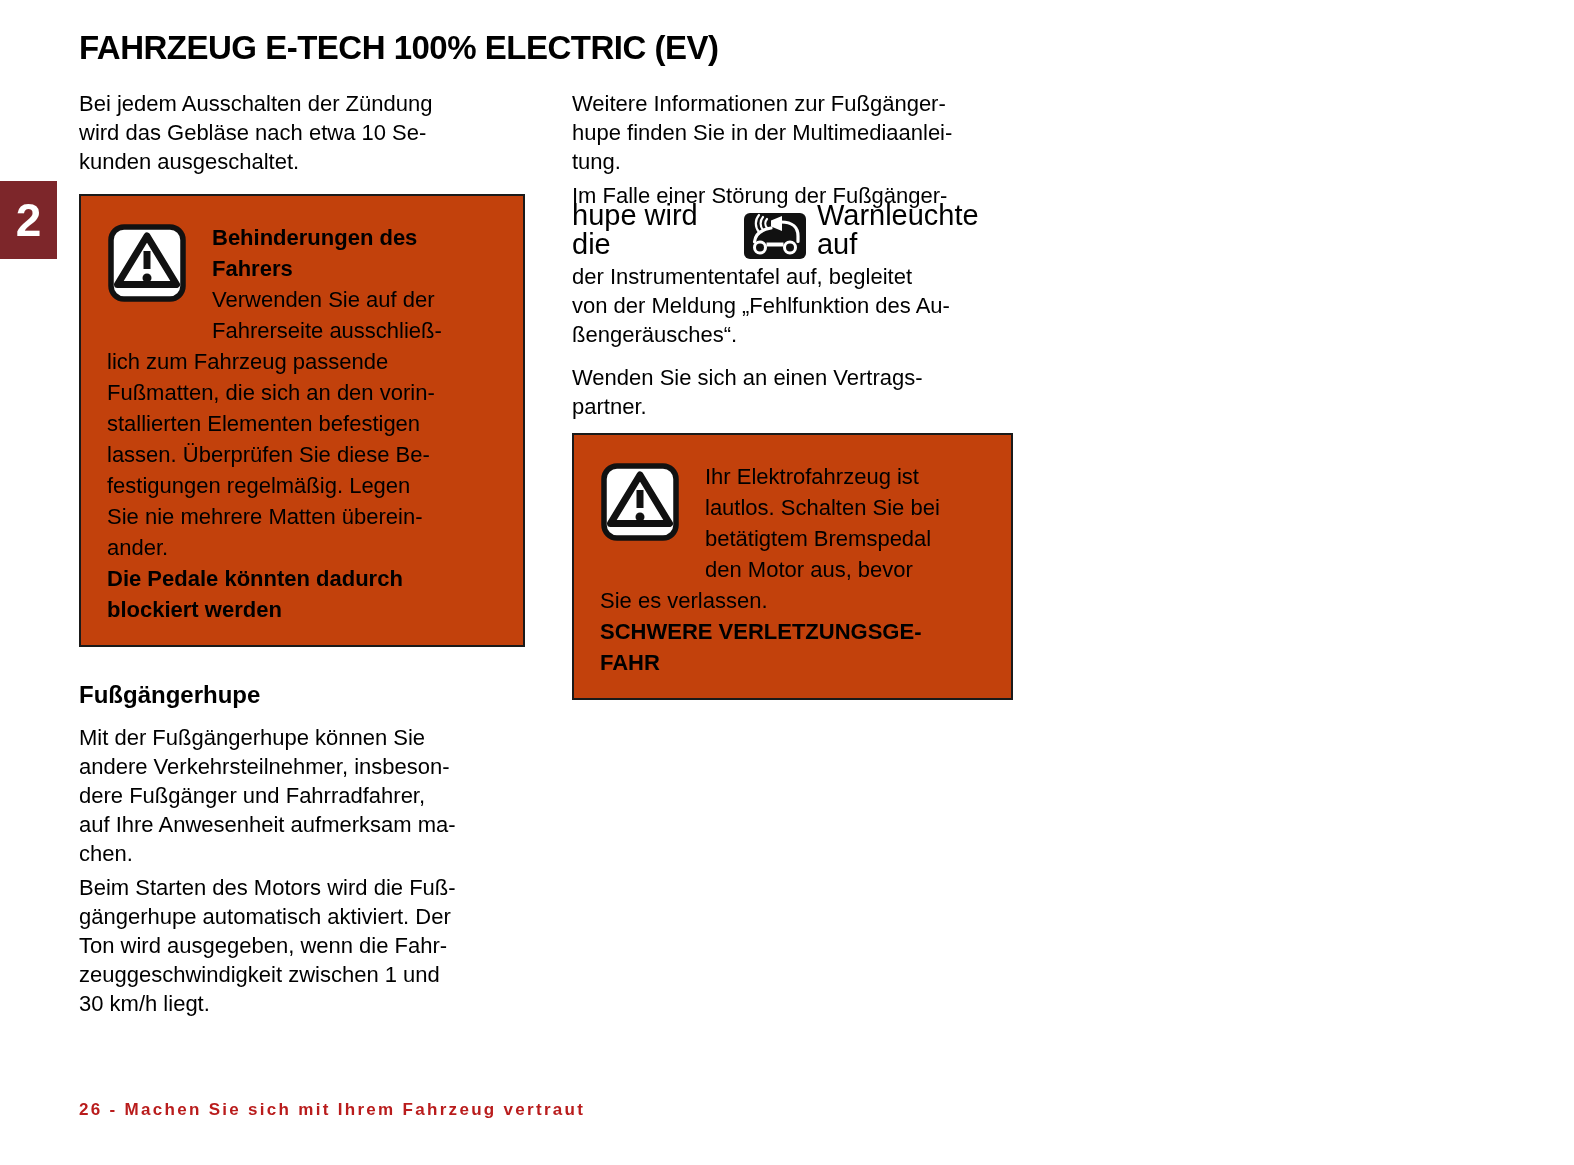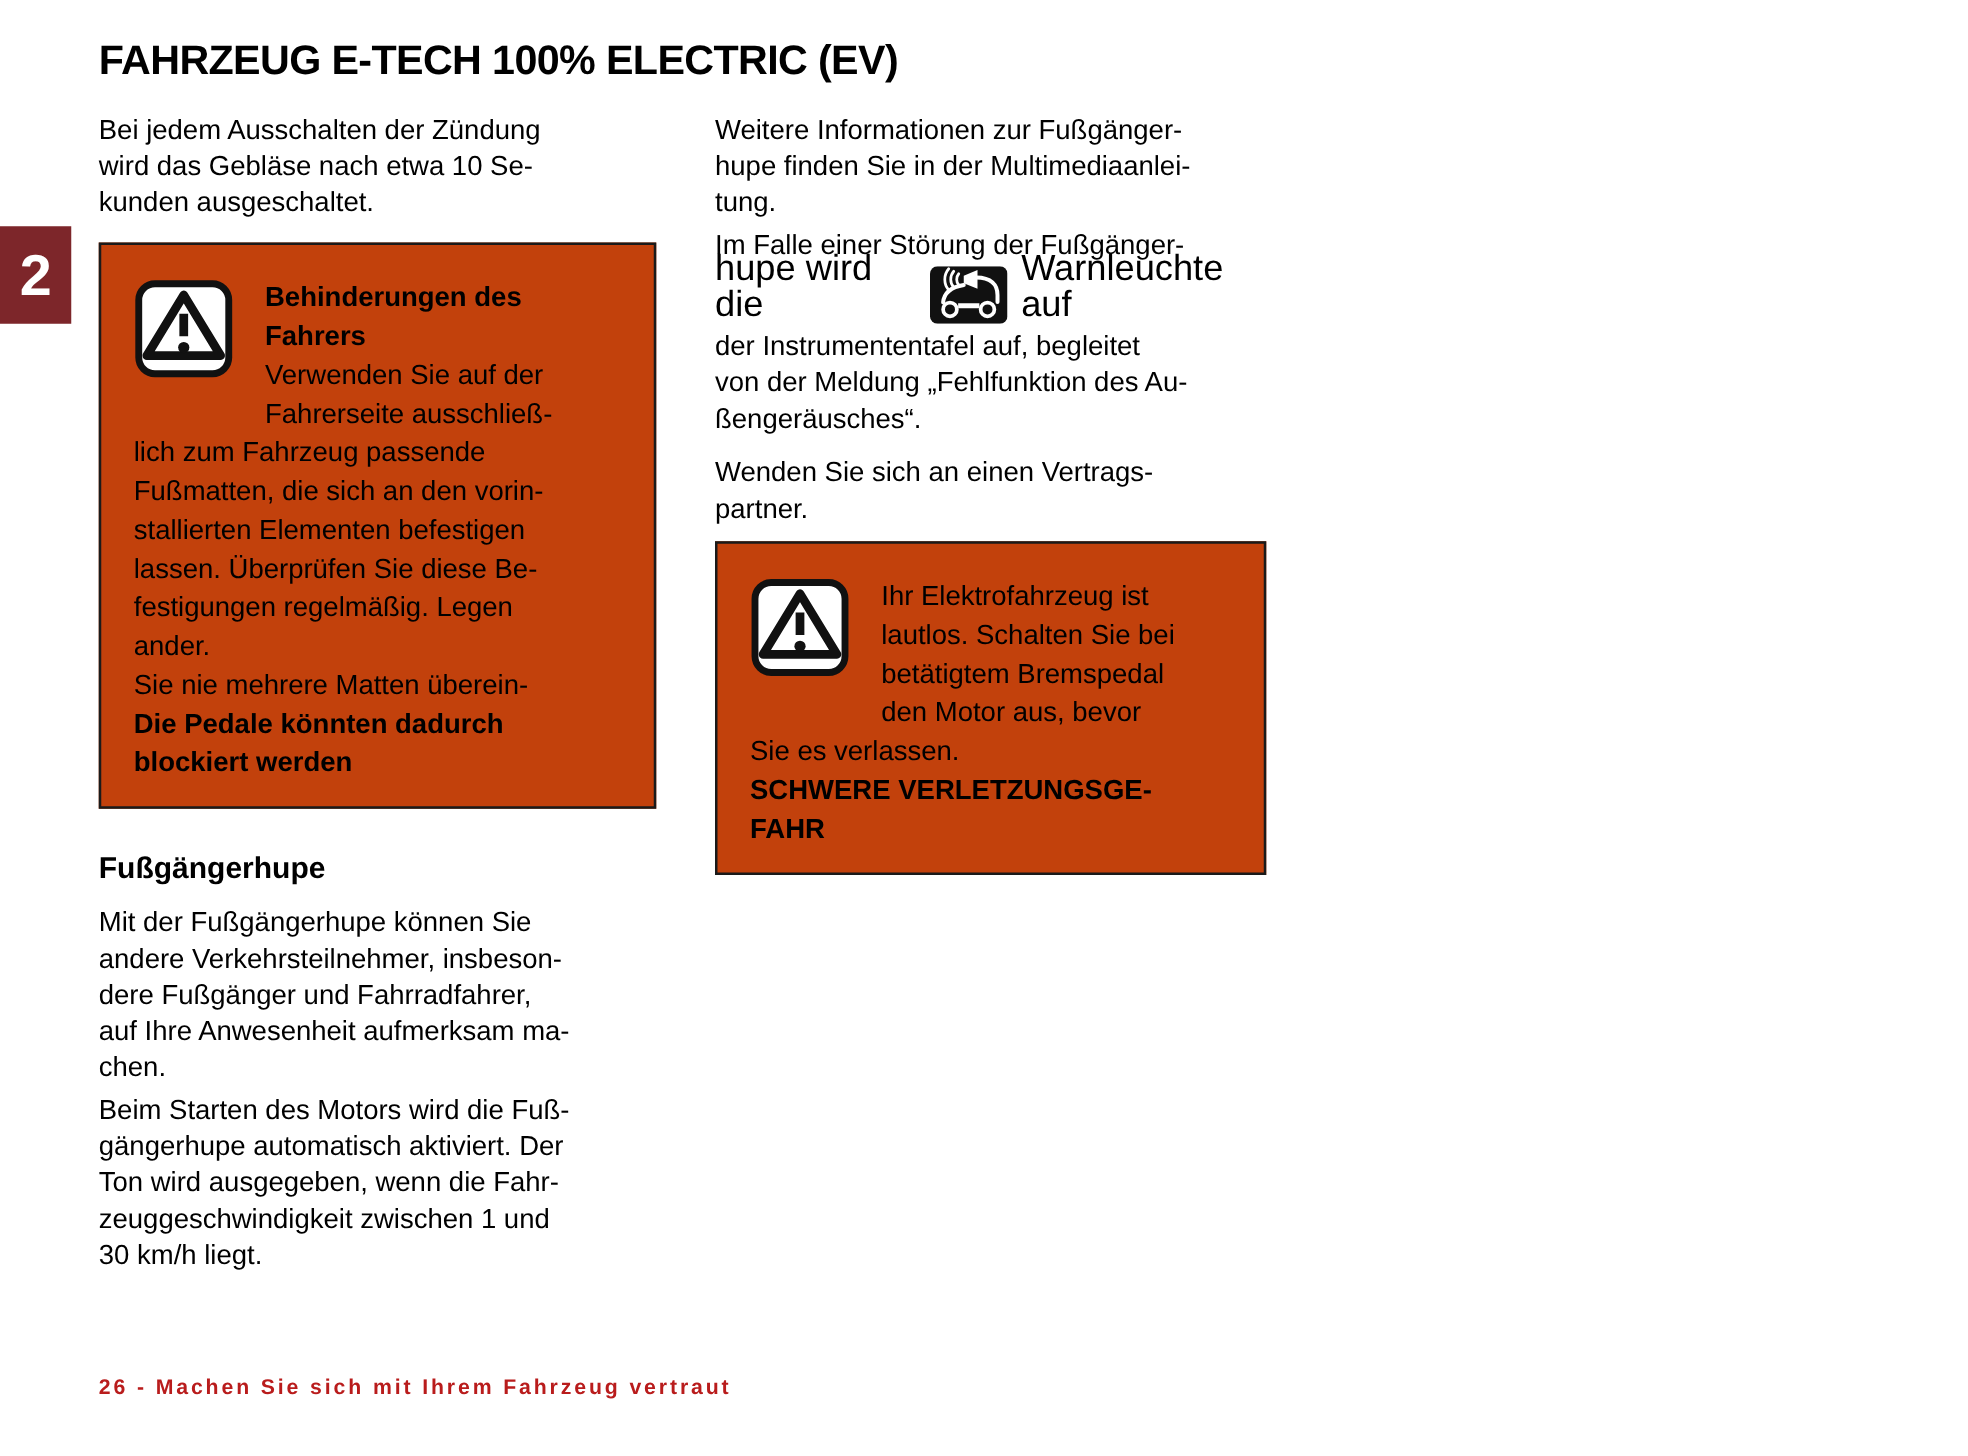--- a/index.html
+++ b/index.html
@@ -88,22 +88,22 @@
               <div class="ln">Fahrers</div>
             </div>
           <div class="wb-text">
               <div class="ln">Verwenden Sie auf der</div>
               <div class="ln">Fahrerseite ausschließ-</div>
               <div class="ln">lich zum Fahrzeug passende</div>
               <div class="ln">Fußmatten, die sich an den vorin-</div>
               <div class="ln">stallierten Elementen befestigen</div>
               <div class="ln">lassen. Überprüfen Sie diese Be-</div>
               <div class="ln">festigungen regelmäßig. Legen</div>
+              <div class="ln">Sie nie mehrere Matten überein-</div>
               <div class="ln">ander.</div>
-              <div class="ln">Sie nie mehrere Matten überein-</div>
             </div>
           <div class="wb-text bold">
               <div class="ln">Die Pedale könnten dadurch</div>
               <div class="ln">blockiert werden</div>
             </div>
         </div>
 
         <h2 class="subheading">Fußgängerhupe</h2>
         <div class="para">
             <div class="ln">Mit der Fußgängerhupe können Sie</div>

